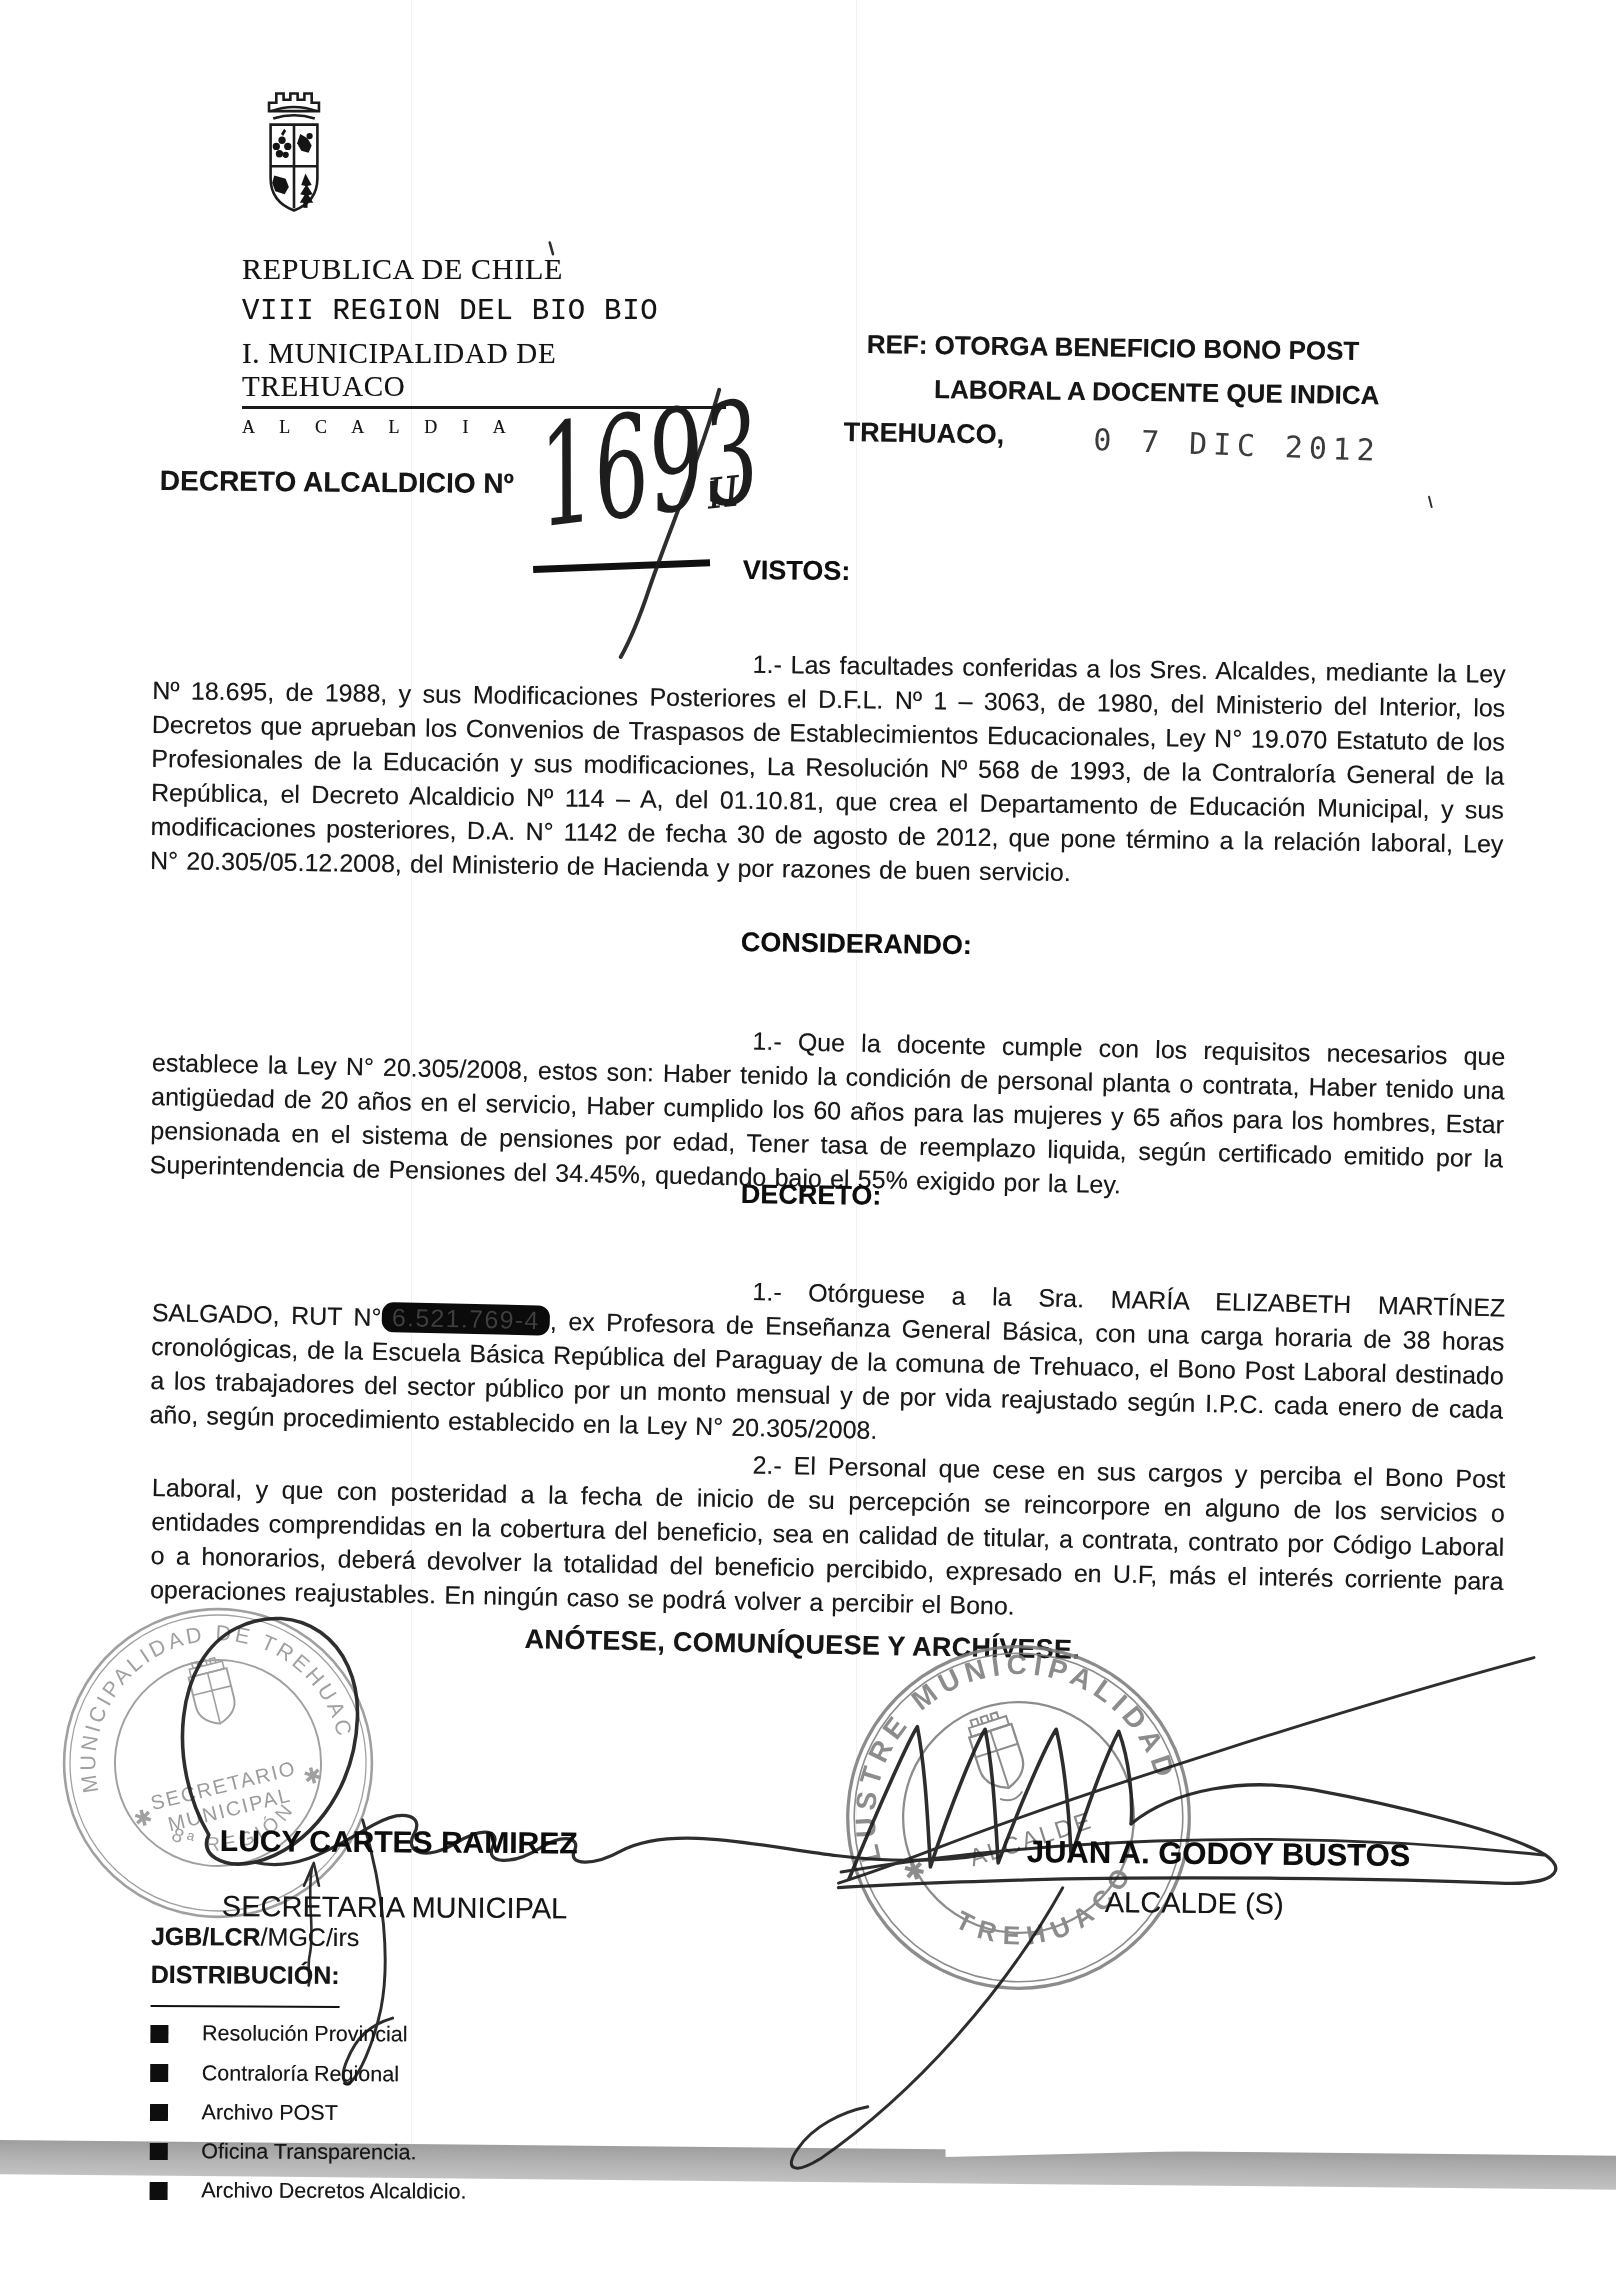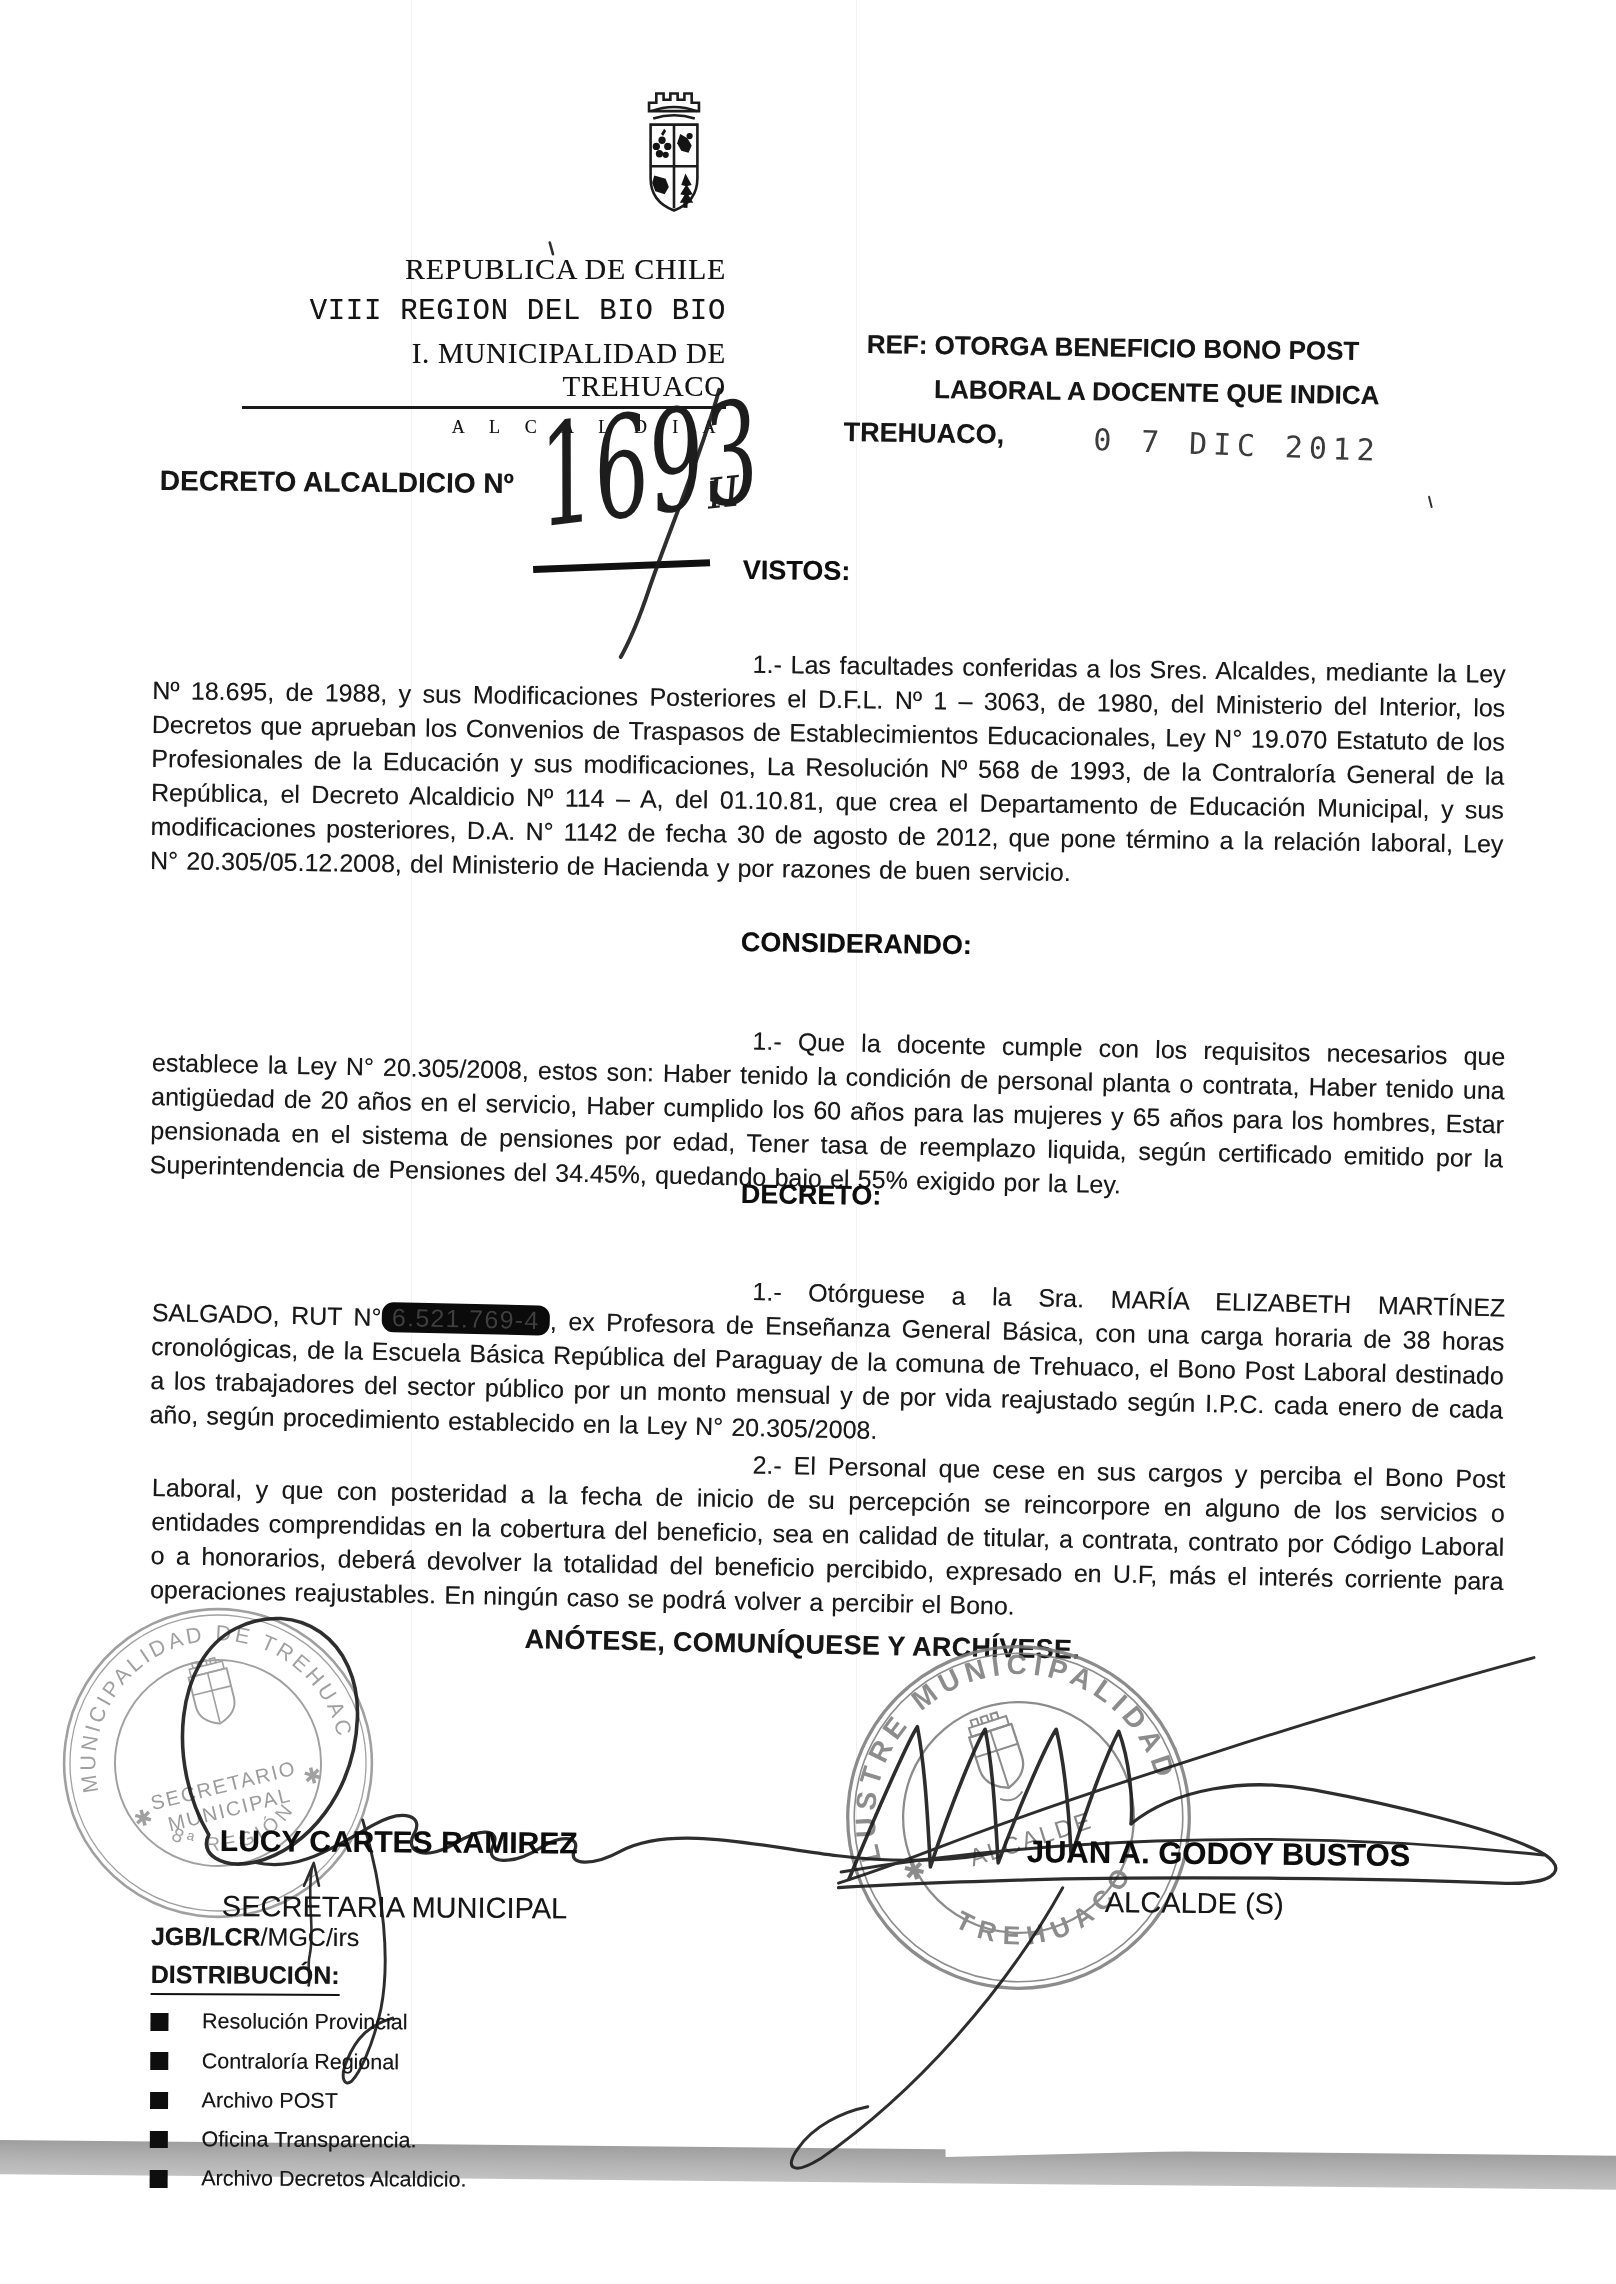--- a/index.html
+++ b/index.html
@@ -13,21 +13,21 @@
 
   
   .fold{position:absolute;top:0;width:1.3px;height:2145px;background:rgba(0,0,0,.05);}
   .bottom-band{position:absolute;left:-13px;top:2140px;width:1669px;height:34px;
     background:linear-gradient(180deg,#9e9e9e 0%,#b4b4b4 55%,#c2c2c2 100%);
     transform:rotate(0.55deg);transform-origin:left top;}
   .band-wedge{position:absolute;left:945px;top:2131px;width:717px;height:26px;background:#ffffff;
     transform:rotate(-1.4deg);transform-origin:left top;}
 
   
-  .letterhead{left:242px;top:77px;width:484px;text-align:right;font-family:"Liberation Serif",serif;color:#141414;}
+  .letterhead{left:242px;top:77px;width:484px;text-align:left;font-family:"Liberation Serif",serif;color:#141414;}
   .letterhead .arms{margin:0 auto;}
   .lh-country{font-size:30px;letter-spacing:0.7px;margin-top:6.5px;}
   .lh-region{font-size:29px;letter-spacing:0.7px;margin-top:9px;font-family:Liberation Mono, monospace;}
   .lh-muni{font-size:29px;letter-spacing:0.7px;margin-top:9px;display:inline-block;
     border-bottom:3.3px solid #1a1a1a;padding-bottom:3.3px;}
   .lh-office{font-size:18px;letter-spacing:10.4px;margin-top:7.8px;}
 
   
   .ref-block{left:867px;top:329px;width:626px;font-weight:bold;font-size:26px;transform:rotate(.8deg);}
   .ref-line2{margin-left:68px;margin-top:13px;}
@@ -70,21 +70,21 @@
   .stamp{position:absolute;opacity:.88;}
   .stamp-left{left:55px;top:1600px;transform:rotate(-14deg);}
   .stamp-right{left:836px;top:1635px;transform:rotate(-18deg);}
   .stamp text{font-family:"Liberation Sans",sans-serif;}
 
   
   .footer{left:151px;top:1922px;transform:rotate(.3deg);}
   .initials{font-size:25px;}
   .initials b{font-weight:bold;}
   .dist-label{font-size:25px;font-weight:bold;display:inline-block;border-bottom:2.6px solid #111;
-    padding-bottom:4px;margin-top:9px;}
+    padding-bottom:16px;margin-top:9px;}
   .dist-item{margin-top:14.3px;font-size:21.5px;display:flex;align-items:center;}
   .bullet{display:inline-block;width:17.6px;height:17.6px;background:#0e0e0e;margin-right:34px;flex:none;}
 
   .strokes{position:absolute;left:0;top:0;}
 </style>
 </head>
 <body>
 
 <div class="page">
 

